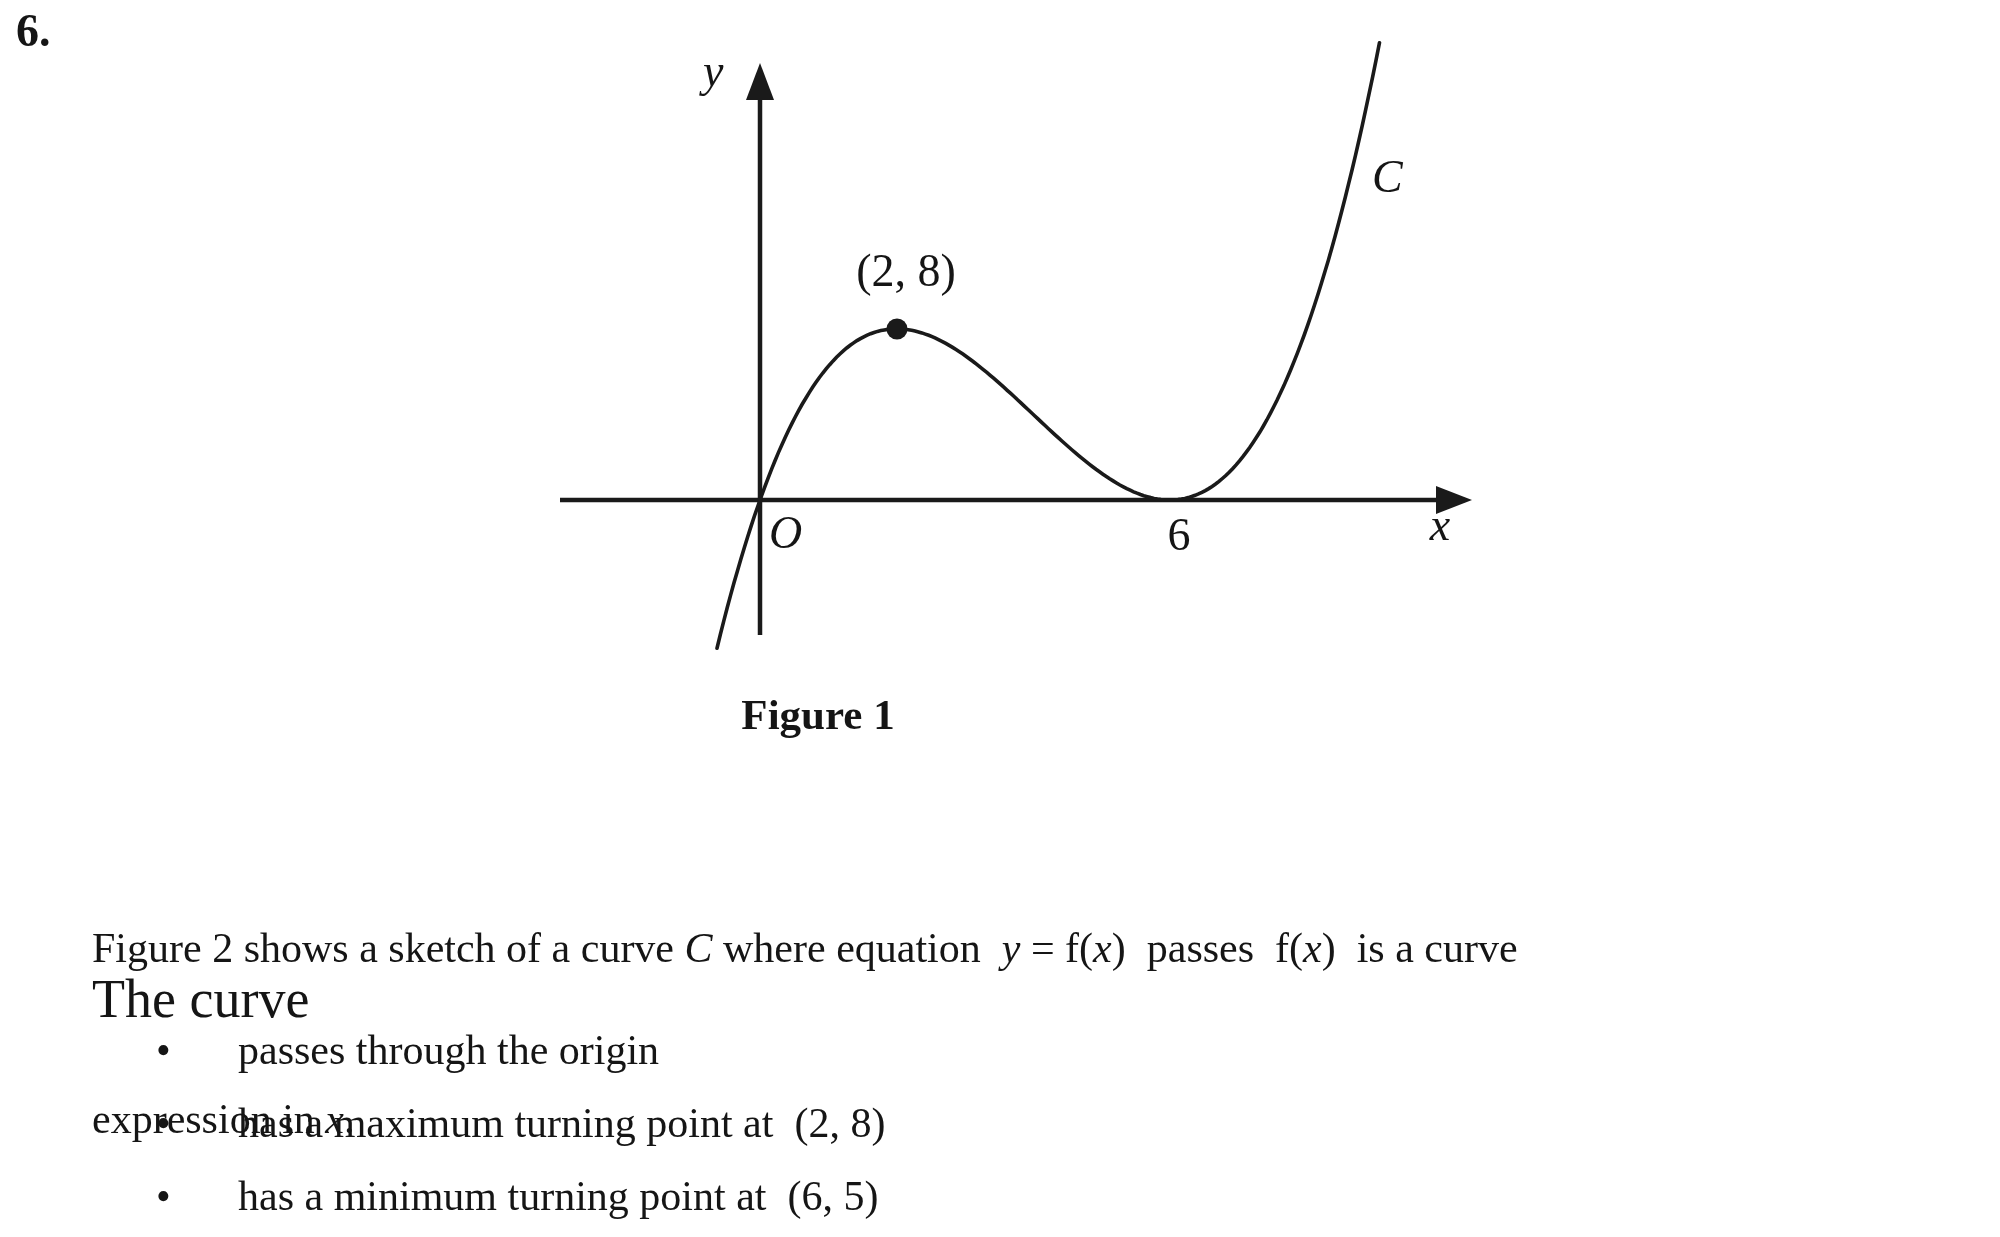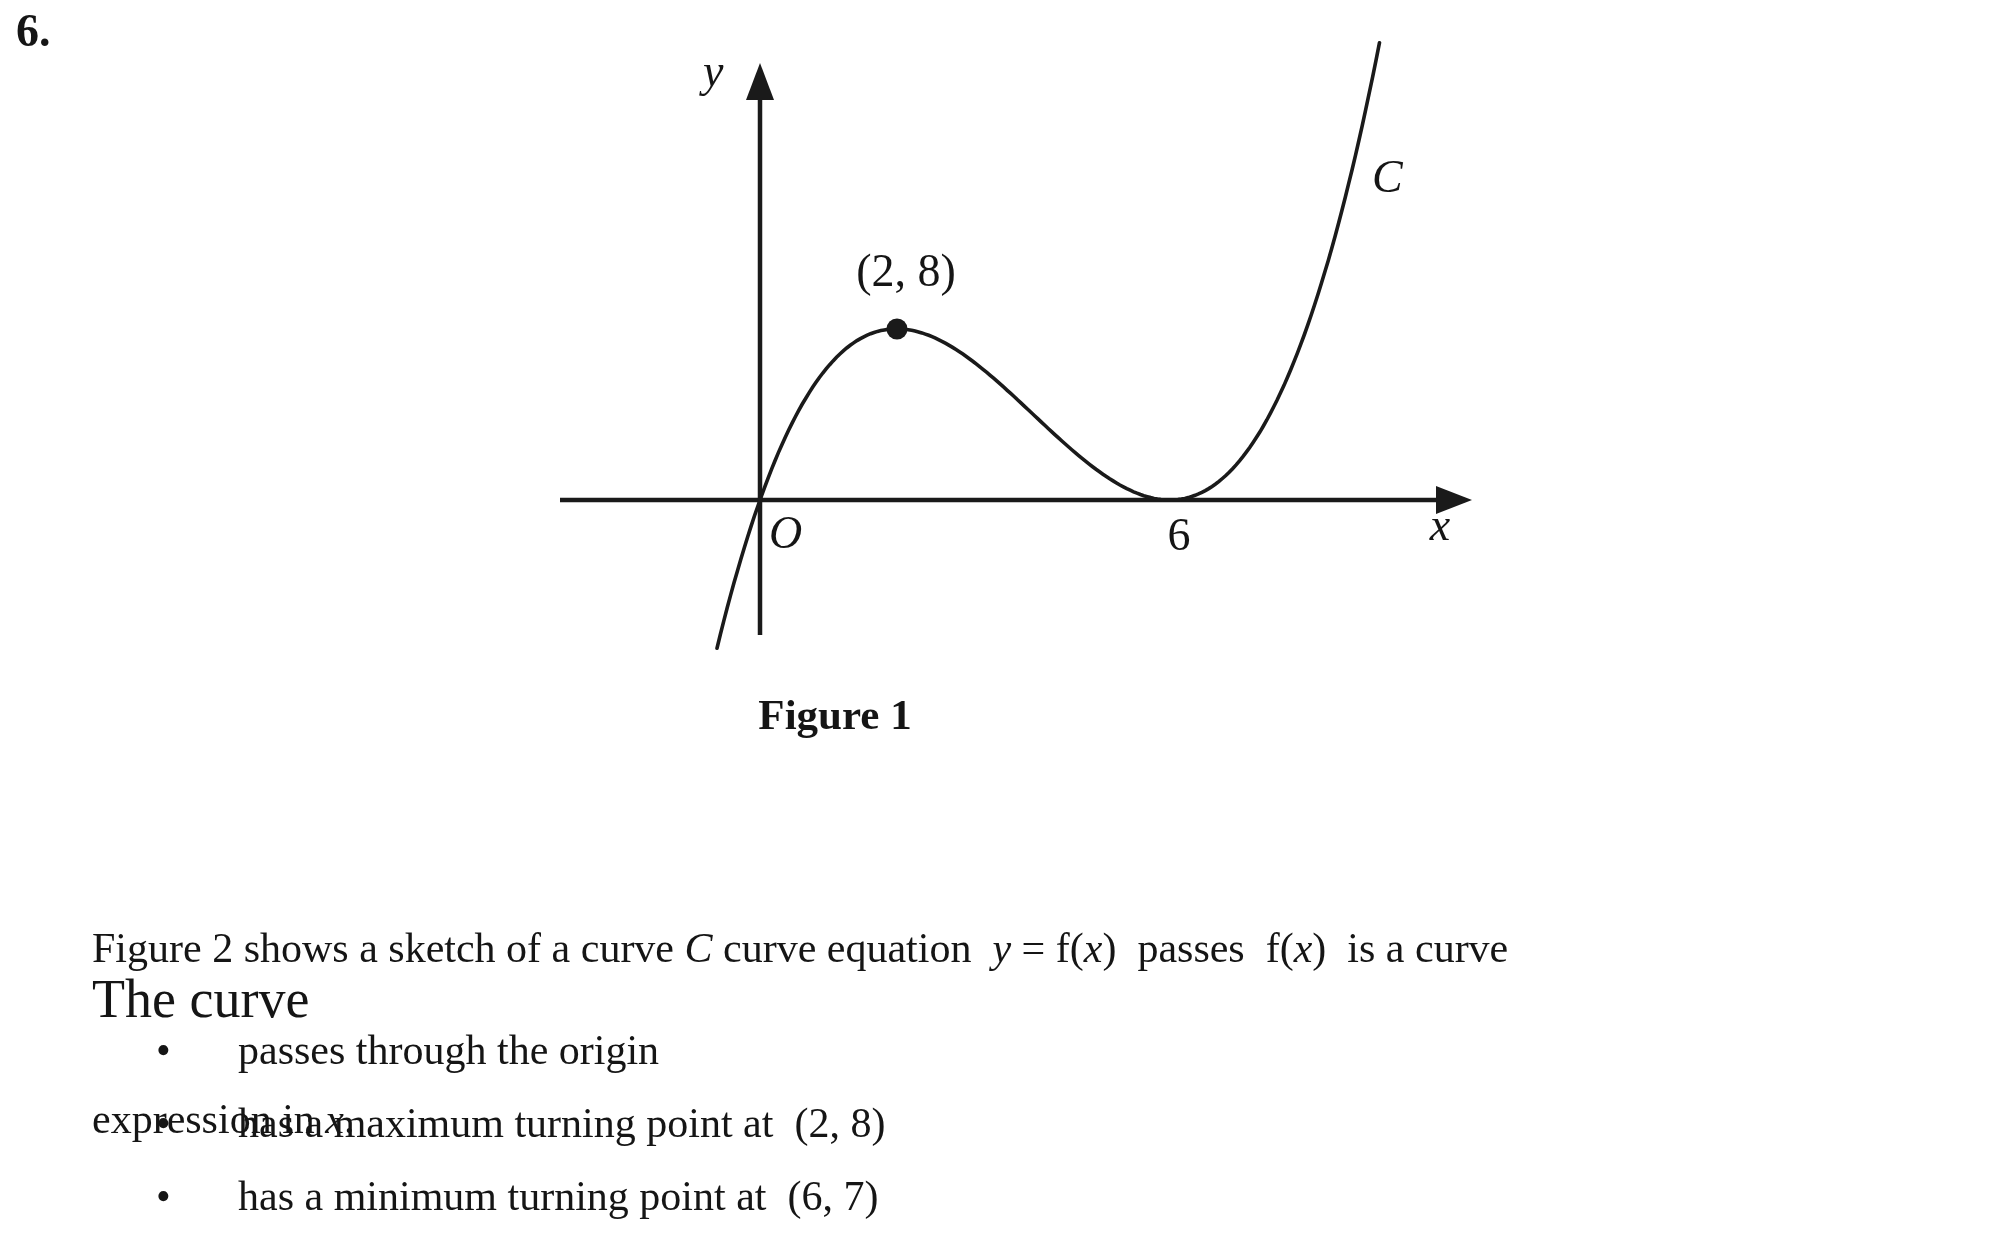--- a/index.html
+++ b/index.html
@@ -32,21 +32,21 @@
     font-size: 46px;
     fill: #151515;
   }
   .fig text.it { font-style: italic; }
   .fig .stroke {
     stroke: #1a1a1a;
     fill: none;
   }
   .caption {
     position: absolute;
-    left: 17px;
+    left: 0;
     top: 690px;
     width: 1636px;
     text-align: center;
     font-size: 43px;
     font-weight: bold;
   }
   .intro {
     position: absolute;
     left: 92px;
     top: 806px;
@@ -106,34 +106,34 @@
     <text class="it" x="1440" y="540" text-anchor="middle">x</text>
     <text class="it" x="769" y="548" text-anchor="start">O</text>
     <text x="1179" y="550" text-anchor="middle">6</text>
     <text class="it" x="1372" y="192" text-anchor="start">C</text>
     <text x="906" y="286" text-anchor="middle">(2, 8)</text>
   </svg>
 
   <div class="caption">Figure 1</div>
 
   <div class="intro">
-    <div><span>Figure 2 shows a sketch of a curve </span><span class="it">C</span><span> curve equation  </span><span class="it">y</span><span> = f(</span><span class="it">x</span><span>)  passes  f(</span><span class="it">x</span><span>)  is a curve</span></div>
+    <div><span>Figure 2 shows a sketch of a curve </span><span class="it">C</span><span> where equation  </span><span class="it">y</span><span> = f(</span><span class="it">x</span><span>)  passes  f(</span><span class="it">x</span><span>)  is a curve</span></div>
     <div><span>expression in </span><span class="it">x</span><span>.</span></div>
   </div>
 
   <div class="the-curve">The curve</div>
 
   <div class="bullets">
     <div class="bullet-row">
       <span class="bullet-mark">•</span>
       <span class="bullet-text">passes through the origin</span>
     </div>
     <div class="bullet-row">
       <span class="bullet-mark">•</span>
       <span class="bullet-text">has a maximum turning point at  (2, 8)</span>
     </div>
     <div class="bullet-row">
       <span class="bullet-mark">•</span>
-      <span class="bullet-text">has a minimum turning point at  (6, 7)</span>
+      <span class="bullet-text">has a minimum turning point at  (6, 5)</span>
     </div>
   </div>
 
 </div>
 
 </body></html>

